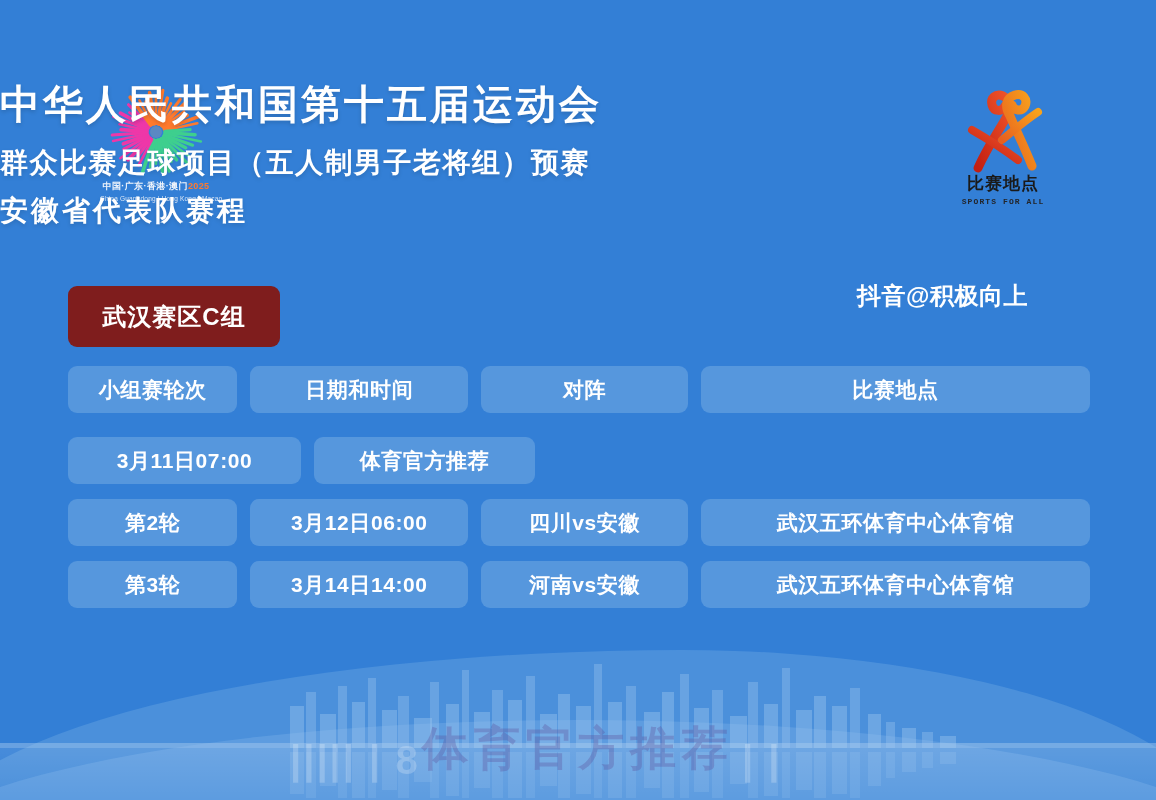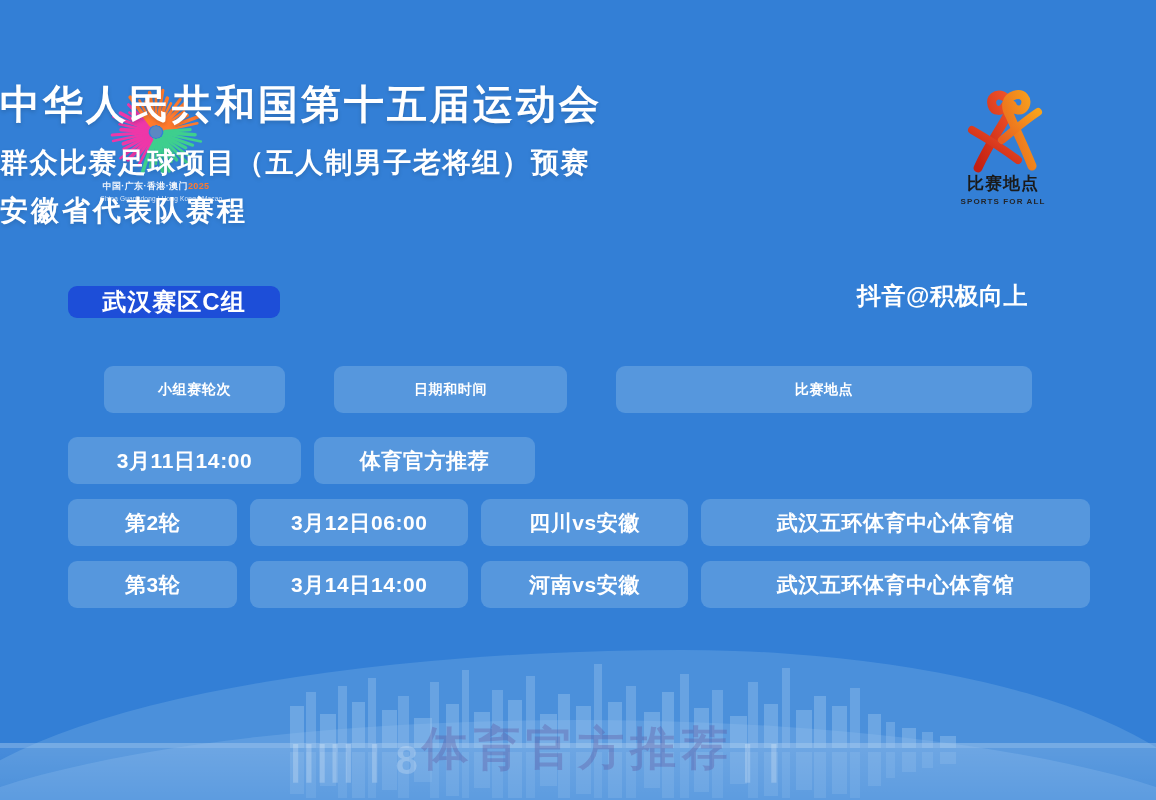--- a/index.html
+++ b/index.html
@@ -150,30 +150,31 @@
     letter-spacing: 1px;
     white-space: nowrap;
   }
   .logo-right .cap .en {
     font-size: 8px;
     font-weight: 700;
     color: #23262b;
     letter-spacing: 1.1px;
     margin-top: 2px;
     white-space: nowrap;
+    font-family: Liberation Mono, monospace;
   }
 
   
   .group-badge {
     position: absolute;
     left: 68px;
     top: 286px;
     width: 212px;
-    height: 32px;
-    background: #1d4ed8;
+    height: 61px;
+    background: #7f1d1d;
     border-radius: 9px;
     display: flex;
     align-items: center;
     justify-content: center;
     font-size: 24px;
     font-weight: 700;
     color: #ffffff;
     letter-spacing: 1px;
   }
   .handle {
@@ -203,21 +204,21 @@
     border-radius: 9px;
     display: flex;
     align-items: center;
     justify-content: center;
     color: #ffffff;
     font-weight: 700;
     letter-spacing: .6px;
     white-space: nowrap;
   }
   .trow.header { margin-bottom: 9px; }
-  .trow.header .cell { font-size: 14px; margin-left: 36px; }
+  .trow.header .cell { font-size: 21px; }
   .trow.body .cell { font-size: 21px; }
   .c1 { width: 181px; }
   .c2 { width: 233px; }
   .c3 { width: 221px; }
   .c4 { width: 416px; }
 
   
   .watermark {
     position: absolute;
     left: 0; right: 0;
@@ -426,25 +427,26 @@
     <div class="title-sub2">安徽省代表队赛程</div>
   </div>
 
   <div class="group-badge">武汉赛区C组</div>
   <div class="handle">抖音@积极向上</div>
 
   <div class="table">
     <div class="trow header">
       <div class="cell c1">小组赛轮次</div>
       <div class="cell c2">日期和时间</div>
+      <div class="cell c3">对阵</div>
       <div class="cell c4">比赛地点</div>
     </div>
 
     <div class="trow body">
-      <div class="cell c2">3月11日14:00</div>
+      <div class="cell c2">3月11日07:00</div>
       <div class="cell c3">体育官方推荐</div>
     </div>
 
     <div class="trow body">
       <div class="cell c1">第2轮</div>
       <div class="cell c2">3月12日06:00</div>
       <div class="cell c3">四川vs安徽</div>
       <div class="cell c4">武汉五环体育中心体育馆</div>
     </div>
 

